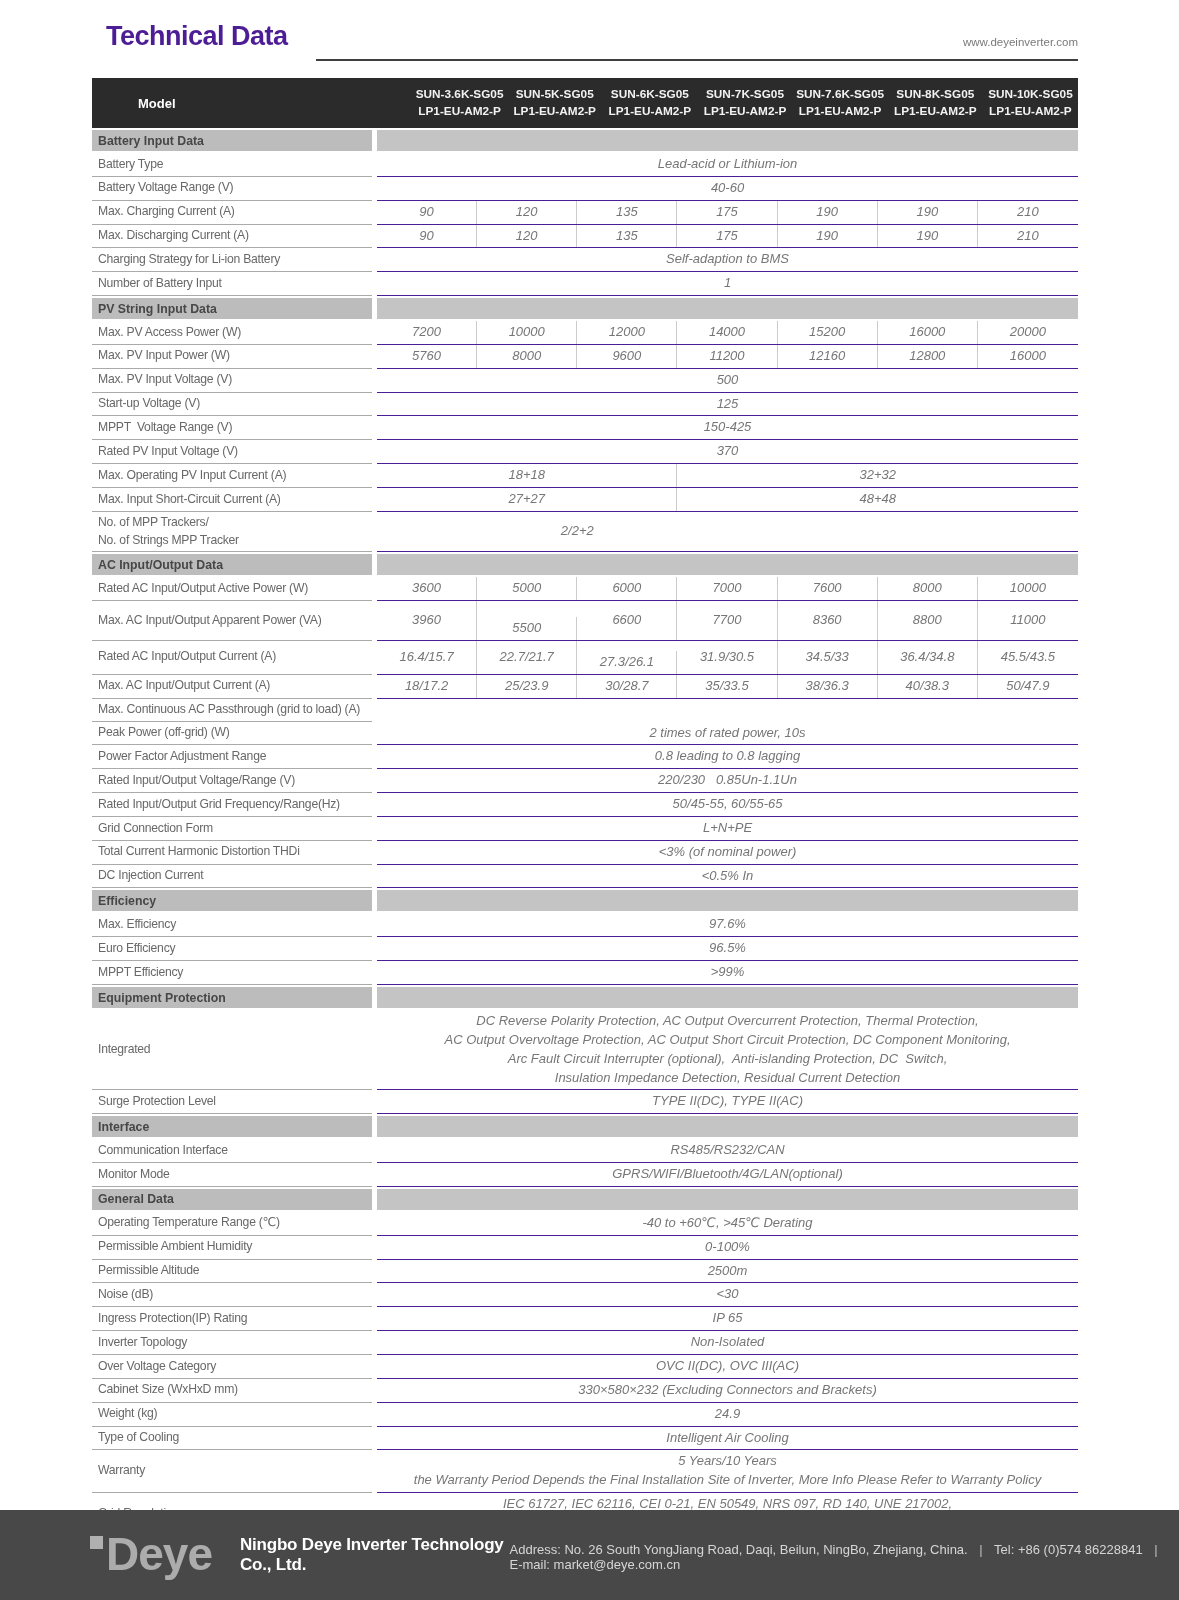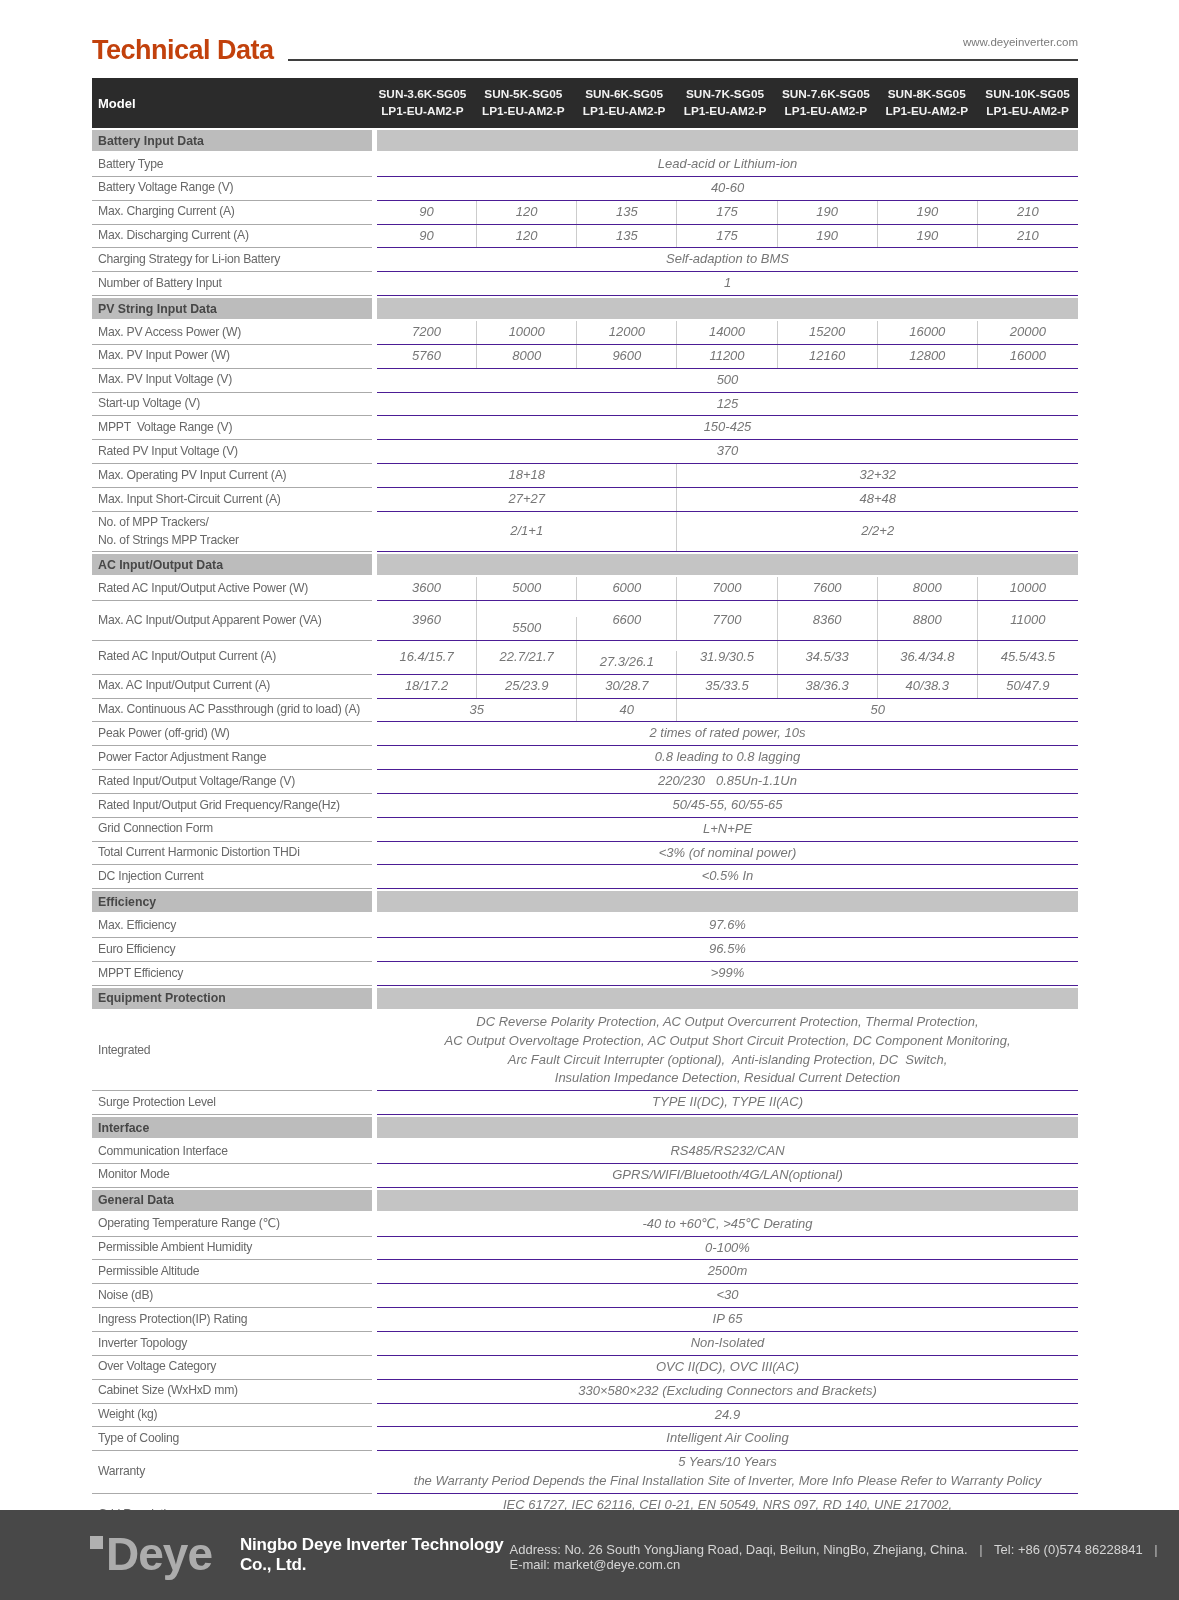--- a/index.html
+++ b/index.html
@@ -2,26 +2,26 @@
 <html><head>
 <meta charset="utf-8">
 <style>
   html,body{margin:0;padding:0;background:#e8e8e8;}
   .page{position:relative;width:1179px;height:1600px;background:#ffffff;overflow:hidden;
         font-family:"Liberation Sans","DejaVu Sans",sans-serif;}
   .content{position:absolute;left:92px;top:26px;width:986px;}
 
   
   .doc-header{position:relative;display:flex;align-items:flex-end;height:40px;}
-  .doc-title{margin:0;font-size:27px;font-weight:bold;color:#c2410c;letter-spacing:-0.5px;}
+  .doc-title{margin:14px;font-size:27px;font-weight:bold;color:#4c1d95;letter-spacing:-0.5px;}
   .title-rule{flex:1;height:2px;background:#3f3f3f;margin-left:14px;margin-bottom:5px;}
   .site-url{position:absolute;right:0;top:10px;font-size:11.5px;color:#7a7a7a;}
 
   
-  .model-bar{display:flex;margin-top:12px;background:#2b2b2b;height:50px;align-items:stretch;}
+  .model-bar{display:flex;margin-top:12px;background:#2b2b2b;height:50px;align-items:stretch;padding-left:40px;}
   .model-label{width:280px;display:flex;align-items:center;padding-left:6px;box-sizing:border-box;
                color:#ffffff;font-weight:bold;font-size:13px;}
   .model-cols{flex:1;display:flex;}
   .model-col{flex:1;display:flex;flex-direction:column;align-items:center;justify-content:center;
              color:#f2f2f2;font-size:11.8px;font-weight:bold;line-height:1.45;text-align:center;}
 
   
   .sec-row{display:flex;height:21px;margin:2px 0;}
   .sec-label{width:280px;background:#bcbcbc;color:#474747;font-weight:bold;font-size:12.3px;
              display:flex;align-items:center;padding-left:6px;box-sizing:border-box;}
@@ -226,21 +226,20 @@
           <div class="t-data">
             <div class="t-cell" style="width: 42.8571%;">27+27</div>
             <div class="t-cell" style="width: 57.1429%;">48+48</div>
           </div>
         </div>
         <div class="t-row">
           <div class="t-label">No. of MPP Trackers/
 No. of Strings MPP Tracker</div>
           <div class="t-gap"></div>
           <div class="t-data">
-            <div class="t-cell" style="width: 42.8571%;">2/1+1</div>
             <div class="t-cell" style="width: 57.1429%;">2/2+2</div>
           </div>
         </div>
         <div class="sec-row">
           <div class="sec-label">AC Input/Output Data</div>
           <div class="sec-fill"></div>
         </div>
         <div class="t-row">
           <div class="t-label">Rated AC Input/Output Active Power (W)</div>
           <div class="t-gap"></div>
@@ -289,25 +288,20 @@
             <div class="t-cell" style="width: 14.2857%;">30/28.7</div>
             <div class="t-cell" style="width: 14.2857%;">35/33.5</div>
             <div class="t-cell" style="width: 14.2857%;">38/36.3</div>
             <div class="t-cell" style="width: 14.2857%;">40/38.3</div>
             <div class="t-cell" style="width: 14.2857%;">50/47.9</div>
           </div>
         </div>
         <div class="t-row">
           <div class="t-label">Max. Continuous AC Passthrough (grid to load) (A)</div>
           <div class="t-gap"></div>
-          <div class="t-data">
-            <div class="t-cell" style="width: 28.5714%;">35</div>
-            <div class="t-cell" style="width: 14.2857%;">40</div>
-            <div class="t-cell" style="width: 57.1429%;">50</div>
-          </div>
         </div>
         <div class="t-row">
           <div class="t-label">Peak Power (off-grid) (W)</div>
           <div class="t-gap"></div>
           <div class="t-data">
             <div class="t-cell" style="width: 100%;">2 times of rated power, 10s</div>
           </div>
         </div>
         <div class="t-row">
           <div class="t-label">Power Factor Adjustment Range</div>

